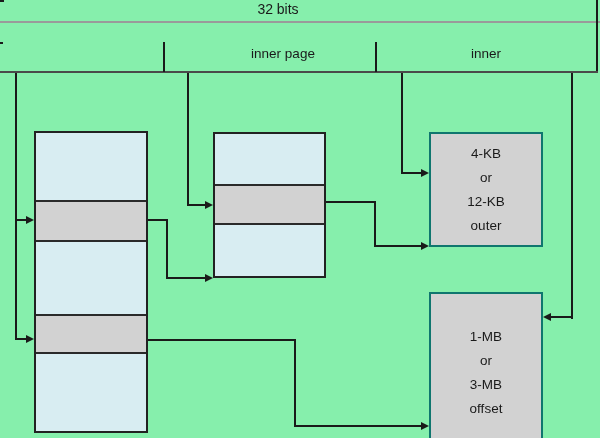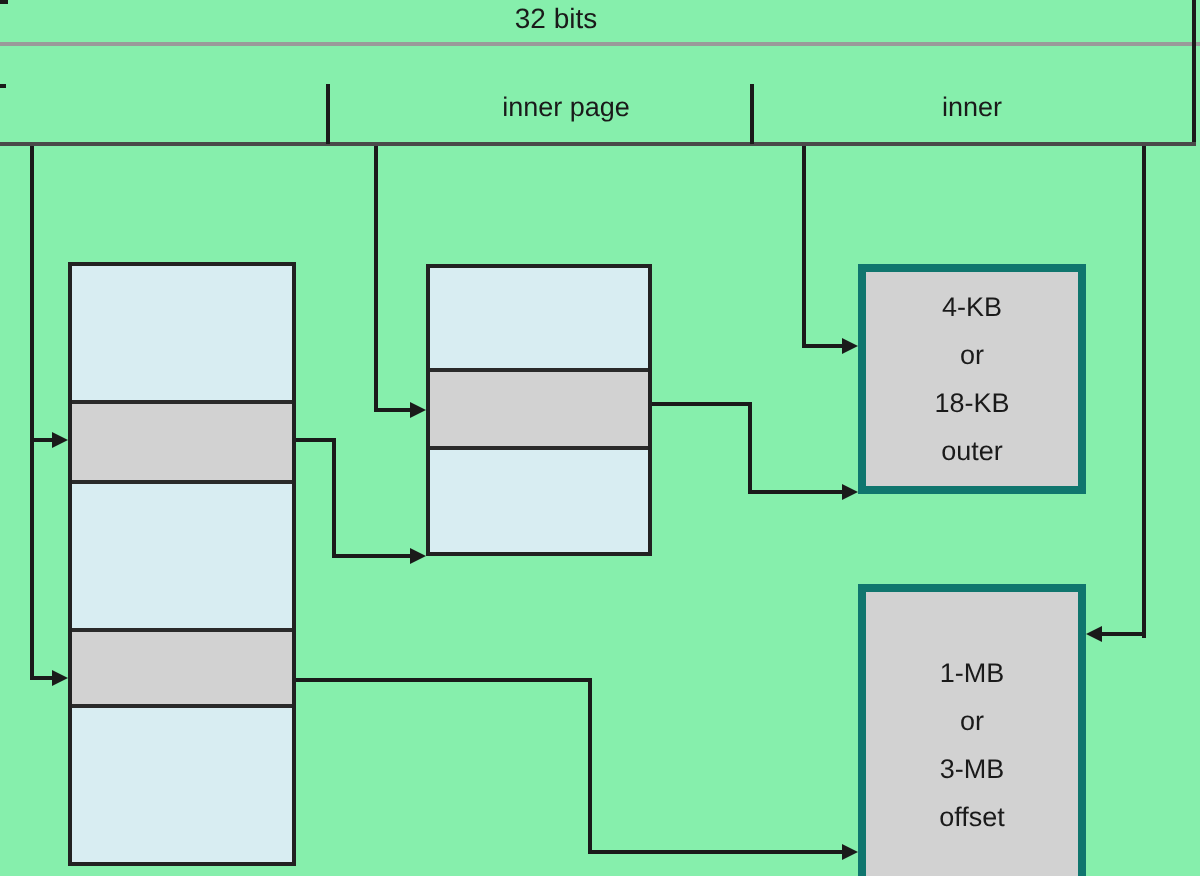--- a/index.html
+++ b/index.html
@@ -33,21 +33,21 @@
                text-align: center; font-size: 14px; }
   .field-label { position: absolute; top: 46px; font-size: 13.5px; text-align: center; }
   
   .ptable { position: absolute; border: 2px solid #222222; background: var(--table-fill, #d8edf2);
             display: flex; flex-direction: column; box-sizing: border-box; }
   .row-blue { background: var(--table-fill, #d8edf2); }
   .row-gray { background: var(--entry-fill, #d2d2d2); }
   .row-div  { height: 2px; background: #2a2a2a; flex: none; }
   .fill { flex: 1 1 auto; }
   
-  .memblock { position: absolute; border: 4px solid #0f766e; background: var(--box-fill, #d2d2d2);
+  .memblock { position: absolute; border: 2px solid #0f766e; background: var(--box-fill, #d2d2d2);
               box-sizing: border-box; display: flex; flex-direction: column;
               align-items: center; justify-content: center;
               font-size: 13.5px; line-height: 24px; text-align: center; }
 </style>
 </head>
 <body>
 
 <div id="stage">
 
   <div class="dim-label">32 bits</div>
@@ -112,21 +112,21 @@
   <div class="arr-r" style="left:421px; top:242px;"></div>
 
   <div class="hline" style="left:148px; top:339px; width:148px;"></div>
   <div class="vline" style="left:294px; top:339px; height:88px;"></div>
   <div class="hline" style="left:294px; top:425px; width:128px;"></div>
   <div class="arr-r" style="left:421px; top:422px;"></div>
 
   <div class="memblock" style="left:429px; top:132px; width:114px; height:115px;">
     <div>4-KB</div>
     <div>or</div>
-    <div>18-KB</div>
+    <div>12-KB</div>
     <div>outer</div>
   </div>
 
   <div class="memblock" style="left:429px; top:292px; width:114px; height:162px;">
     <div>1-MB</div>
     <div>or</div>
     <div>3-MB</div>
     <div>offset</div>
   </div>
 

